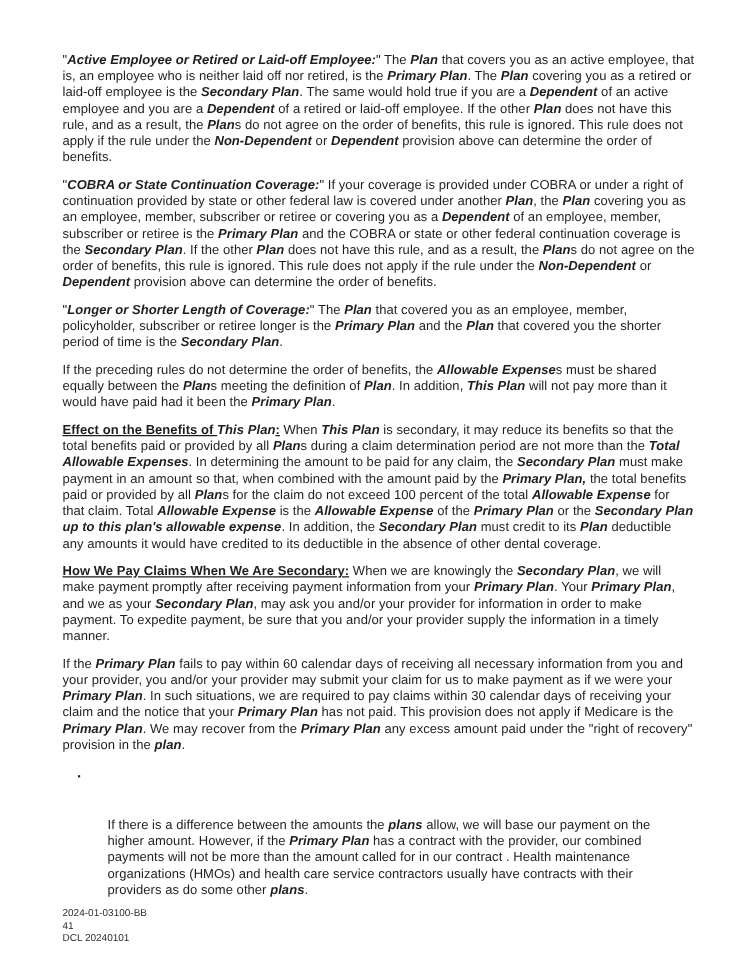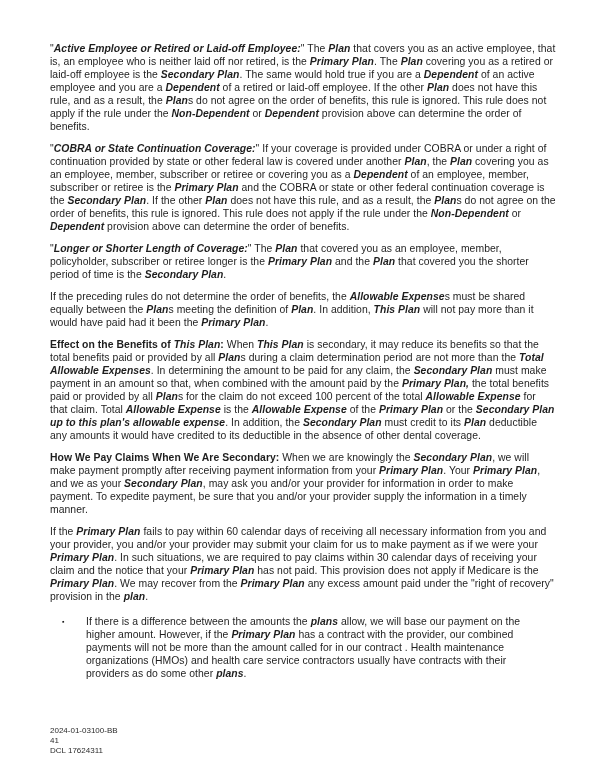--- a/index.html
+++ b/index.html
@@ -23,35 +23,36 @@
     width: 506px;
     font-size: 10.4px;
     line-height: 13px;
     letter-spacing: 0.05px;
   }
   .para {
     margin: 0 0 9px 0;
   }
   .run-n  { font-style: normal; font-weight: normal; }
   .run-i  { font-style: italic; font-weight: bold; }
-  .run-b  { font-style: normal; font-weight: bold; }
+  .run-b  { font-style: normal; font-weight: bold; text-decoration: underline; }
   .run-bi { font-style: italic; font-weight: bold; margin-top: 29px; }
   .bullet-row {
     display: flex;
     margin: 12px 0 9px 12px;
   }
   .bullet-marker {
     flex: 0 0 24px;
     font-size: 7px;
     line-height: 13px;
     color: #1e1e1e;
   }
   .bullet-text {
     flex: 1;
     padding-right: 6px;
+    margin-top: 39px;
   }
   .footer {
     position: absolute;
     top: 726px;
     left: 50px;
     width: 503px;
     display: flex;
     align-items: baseline;
     font-size: 8px;
     line-height: 10px;
@@ -75,15 +76,15 @@
       <p class="para"><span class="run-b">How We Pay Claims When We Are Secondary:</span><span class="run-n"> When we are knowingly the </span><span class="run-i">Secondary Plan</span><span class="run-n">, we will make payment promptly after receiving payment information from your </span><span class="run-i">Primary Plan</span><span class="run-n">. Your </span><span class="run-i">Primary Plan</span><span class="run-n">, and we as your </span><span class="run-i">Secondary Plan</span><span class="run-n">, may ask you and/or your provider for information in order to make payment. To expedite payment, be sure that you and/or your provider supply the information in a timely manner.</span></p>
       <p class="para"><span class="run-n">If the </span><span class="run-i">Primary Plan</span><span class="run-n"> fails to pay within 60 calendar days of receiving all necessary information from you and your provider, you and/or your provider may submit your claim for us to make payment as if we were your </span><span class="run-i">Primary Plan</span><span class="run-n">. In such situations, we are required to pay claims within 30 calendar days of receiving your claim and the notice that your </span><span class="run-i">Primary Plan</span><span class="run-n"> has not paid. This provision does not apply if Medicare is the </span><span class="run-i">Primary Plan</span><span class="run-n">. We may recover from the </span><span class="run-i">Primary Plan</span><span class="run-n"> any excess amount paid under the "right of recovery" provision in the </span><span class="run-i">plan</span><span class="run-n">.</span></p>
       <div class="bullet-row">
         <span class="bullet-marker">▪</span>
         <span class="bullet-text"><span class="run-n">If there is a difference between the amounts the </span><span class="run-i">plans</span><span class="run-n"> allow, we will base our payment on the higher amount. However, if the </span><span class="run-i">Primary Plan</span><span class="run-n"> has a contract with the provider, our combined payments will not be more than the amount called for in our contract . Health maintenance organizations (HMOs) and health care service contractors usually have contracts with their providers as do some other </span><span class="run-i">plans</span><span class="run-n">.</span></span>
       </div>
     </div>
   <div class="footer">
     <span class="footer-left">2024-01-03100-BB</span>
     <span class="footer-center">41</span>
-    <span class="footer-right">DCL 17624311</span>
+    <span class="footer-right">DCL 20240101</span>
   </div>
 </div>
 
 </body></html>

